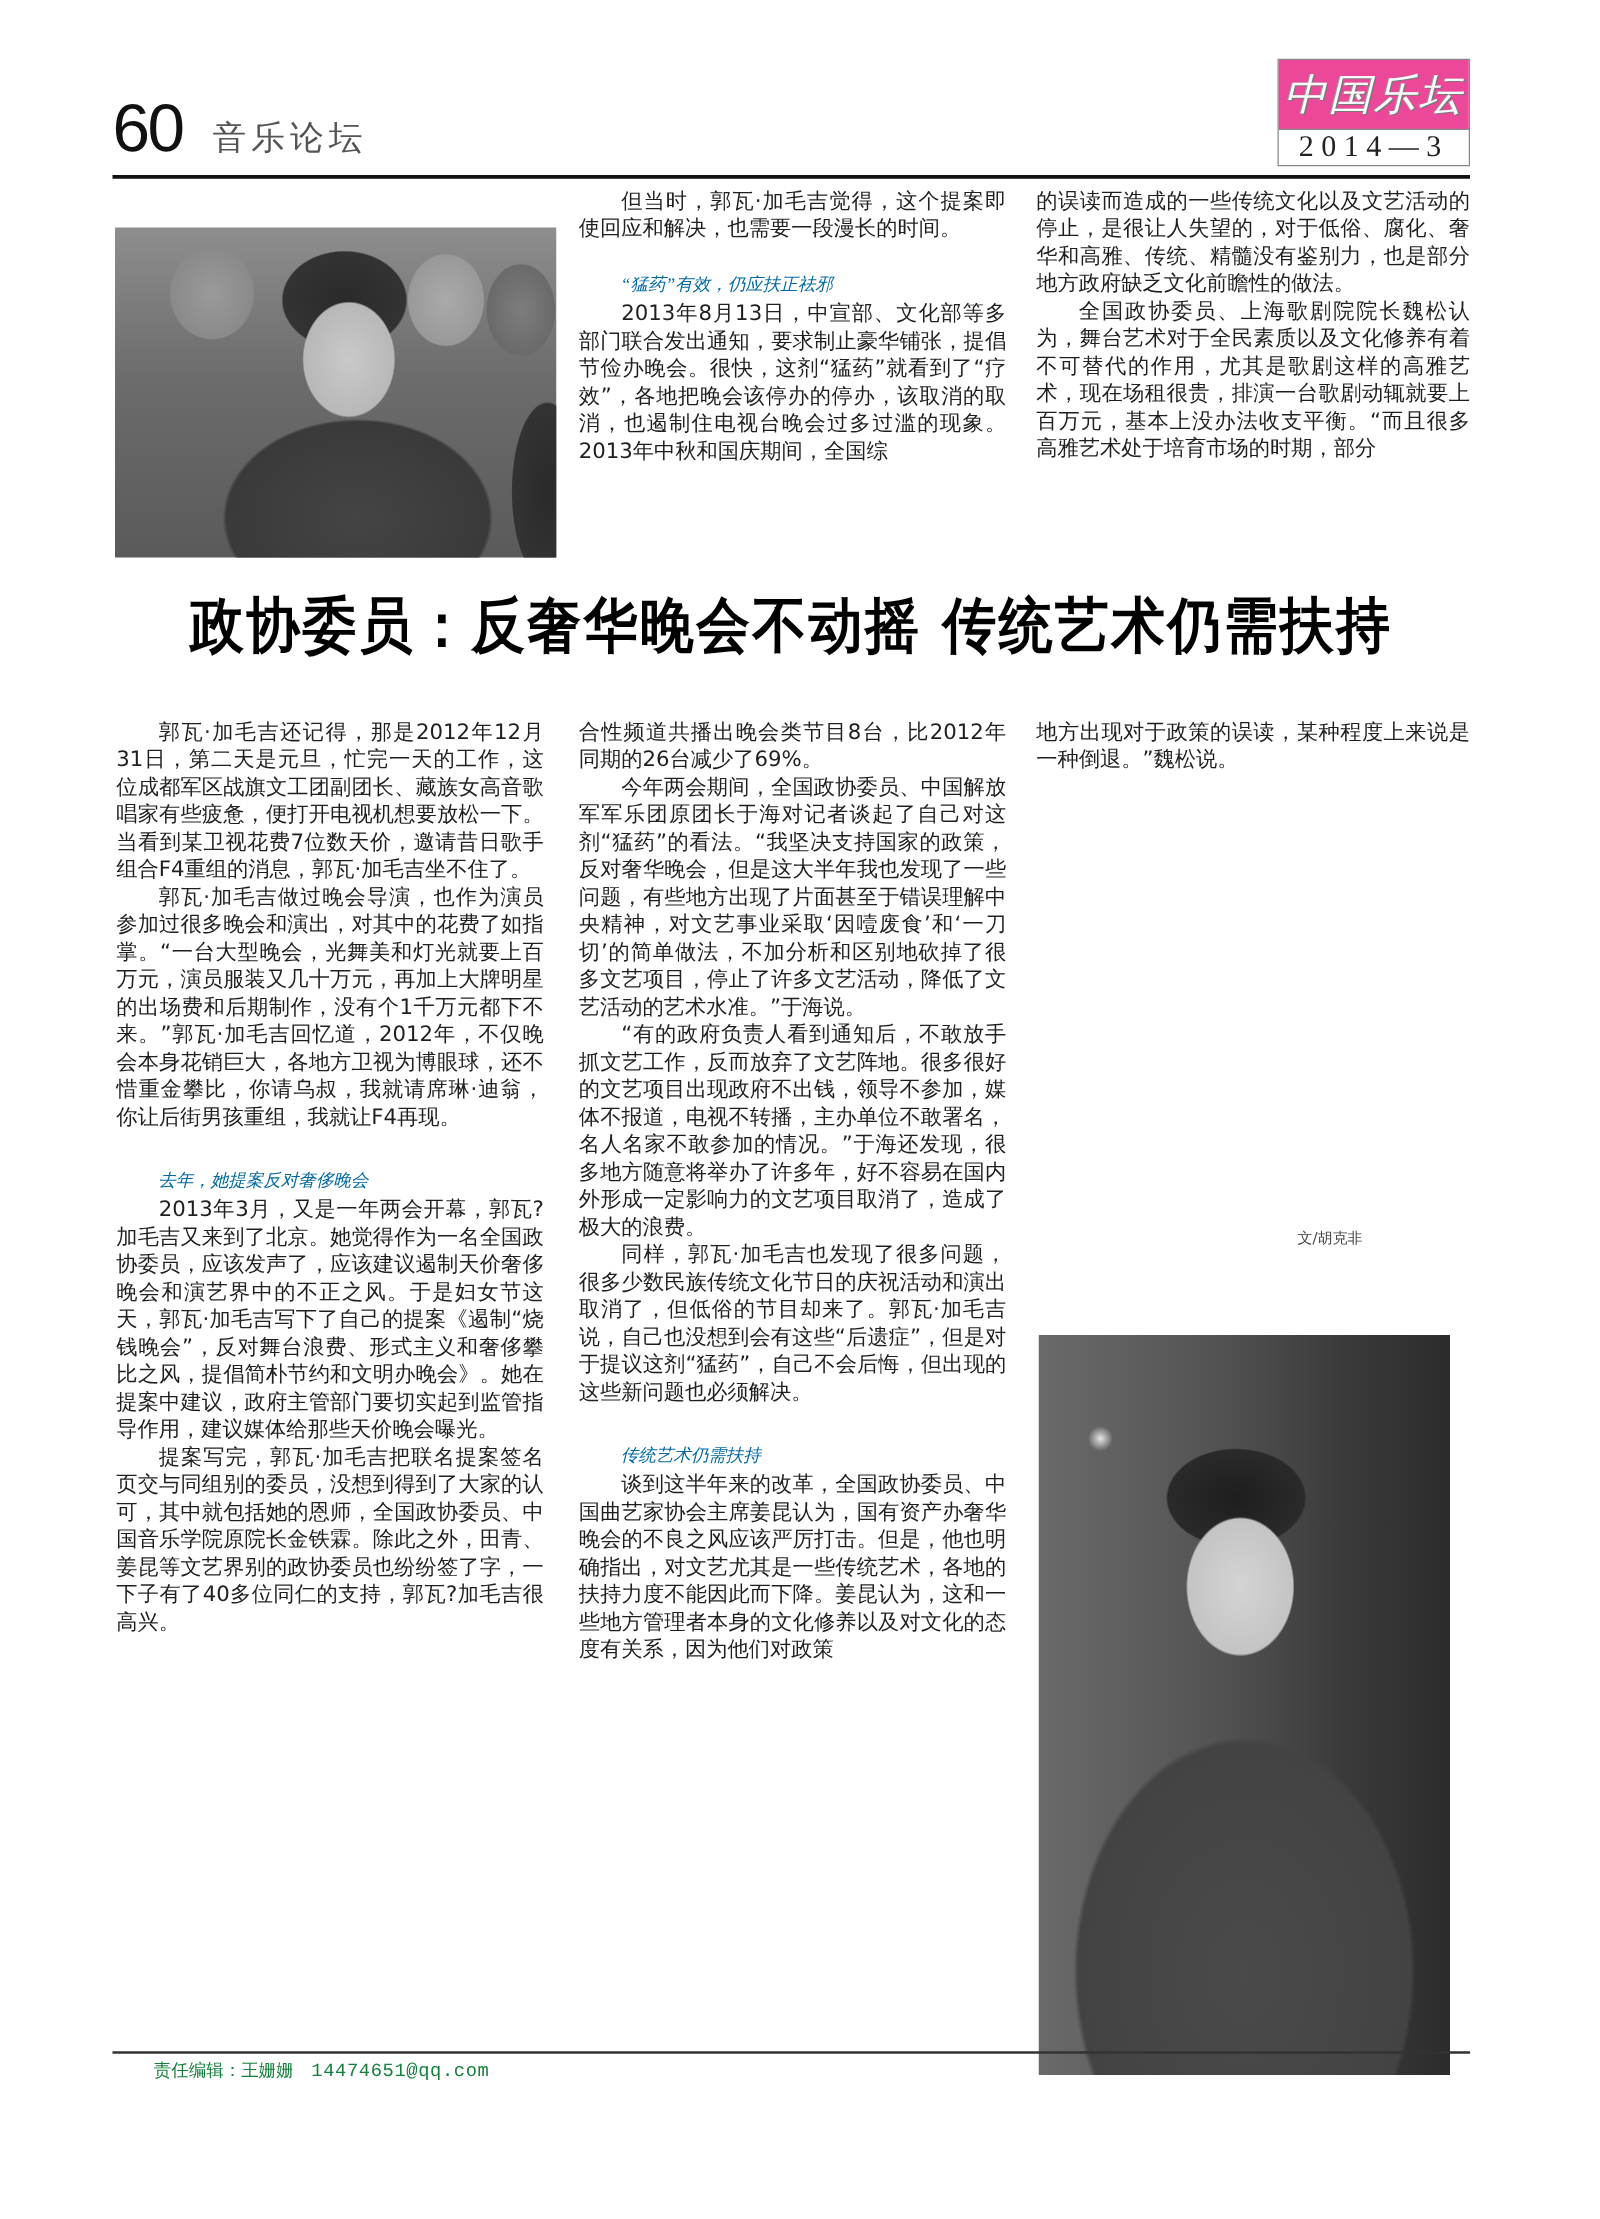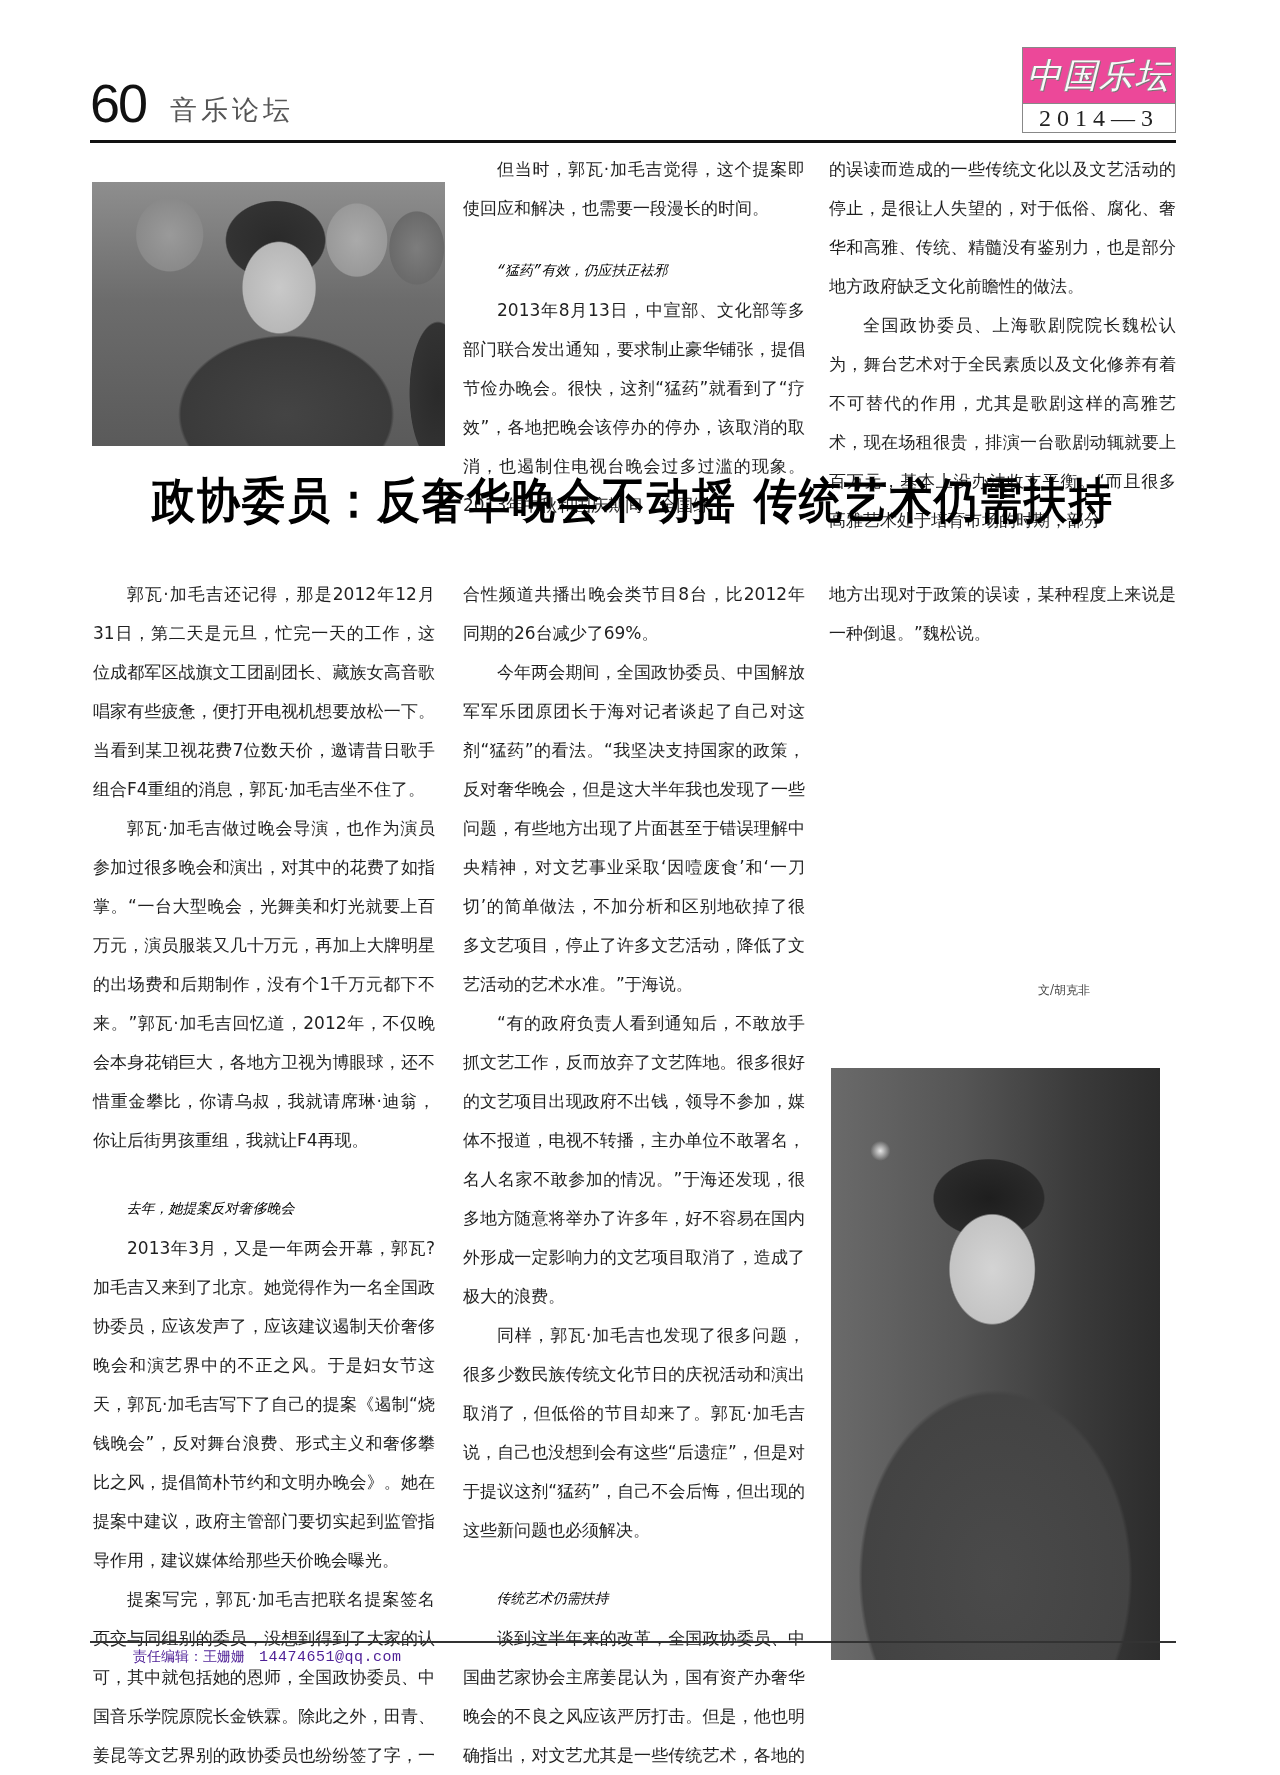--- a/index.html
+++ b/index.html
@@ -32,40 +32,40 @@
         radial-gradient(ellipse 70px 90px at 49% 34%, #d4d4d4 0%, #c4c4c4 60%, transparent 62%),
         radial-gradient(ellipse 78px 55px at 48% 22%, #1e1e1e 0%, #2a2a2a 70%, transparent 72%),
         radial-gradient(ellipse 190px 260px at 50% 86%, #4a4a4a 0%, #434343 70%, transparent 72%),
         radial-gradient(circle 10px at 15% 14%, #e6e6e6 0%, transparent 100%),
         linear-gradient(90deg, #6a6a6a 0%, #555 40%, #3a3a3a 75%, #2c2c2c 100%);
       font-weight: bold;
     }
     .photo-label { position: absolute; left: 6px; bottom: 4px; font-size: 10px; color: rgba(255,255,255,0.0); }
 
     
-    .block { position: absolute; font-family: "DejaVu Sans", sans-serif; font-size: 17px; line-height: 39px; color: #1f1f1f; text-align: justify; }
+    .block { position: absolute; font-family: "DejaVu Sans", sans-serif; font-size: 17px; line-height: 22px; color: #1f1f1f; text-align: justify; }
     .block p { text-indent: 2em; }
     .block p.noindent { text-indent: 0; }
-    .subhead { font-family: Liberation Mono, monospace; font-style: italic; font-size: 14px; color: #000000; padding-left: 2.4em; text-indent: 0 !important; }
+    .subhead { font-family: Liberation Serif, serif; font-style: italic; font-size: 14px; color: #0369a1; padding-left: 2.4em; text-indent: 0 !important; }
     .gap-1 { height: 24px; }
     .gap-2 { height: 30px; }
 
     .top-col-2 { left: 463px; top: 150px; width: 342px; }
     .top-col-3 { left: 829px; top: 150px; width: 347px; }
 
     .headline { position: absolute; left: 90px; top: 472px; width: 1086px; text-align: center; font-family: "DejaVu Serif", serif; font-weight: bold; font-size: 43px; letter-spacing: 2px; color: #000; transform: scaleY(1.12); }
 
     .col-1 { left: 93px; top: 575px; width: 342px; }
     .col-2 { left: 463px; top: 575px; width: 342px; }
     .col-3 { left: 829px; top: 575px; width: 347px; }
 
     .byline { position: absolute; left: 1038px; top: 982px; font-family: "DejaVu Serif", serif; font-size: 12px; color: #444; }
 
     .bottom-rule { position: absolute; left: 90px; top: 1641px; width: 1086px; height: 2px; background: #333; }
-    .footer { position: absolute; left: 133px; top: 1648px; font-family: "DejaVu Serif", serif; font-size: 14px; color: #4c1d95; }
+    .footer { position: absolute; left: 123px; top: 1648px; font-family: "DejaVu Serif", serif; font-size: 14px; color: #15803d; }
     .footer .email { font-family: "Liberation Mono", monospace; font-size: 15px; margin-left: 14px; letter-spacing: 0.5px; }
   </style>
 </head>
 <body>
 
 <div class="page-num">60</div>
 <div class="section-name">音乐论坛</div>
 <div class="masthead">
   <div class="masthead-top">中国乐坛</div>
   <div class="masthead-bottom">2014—3</div>

